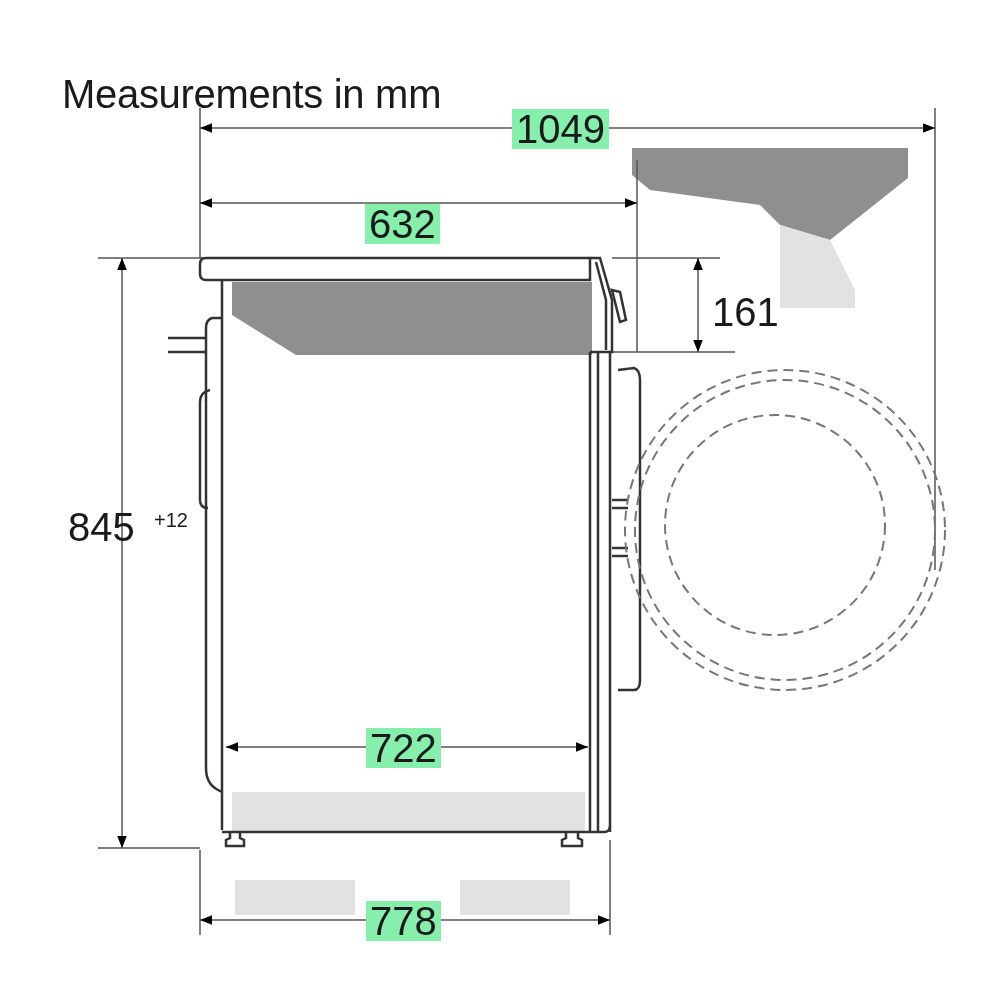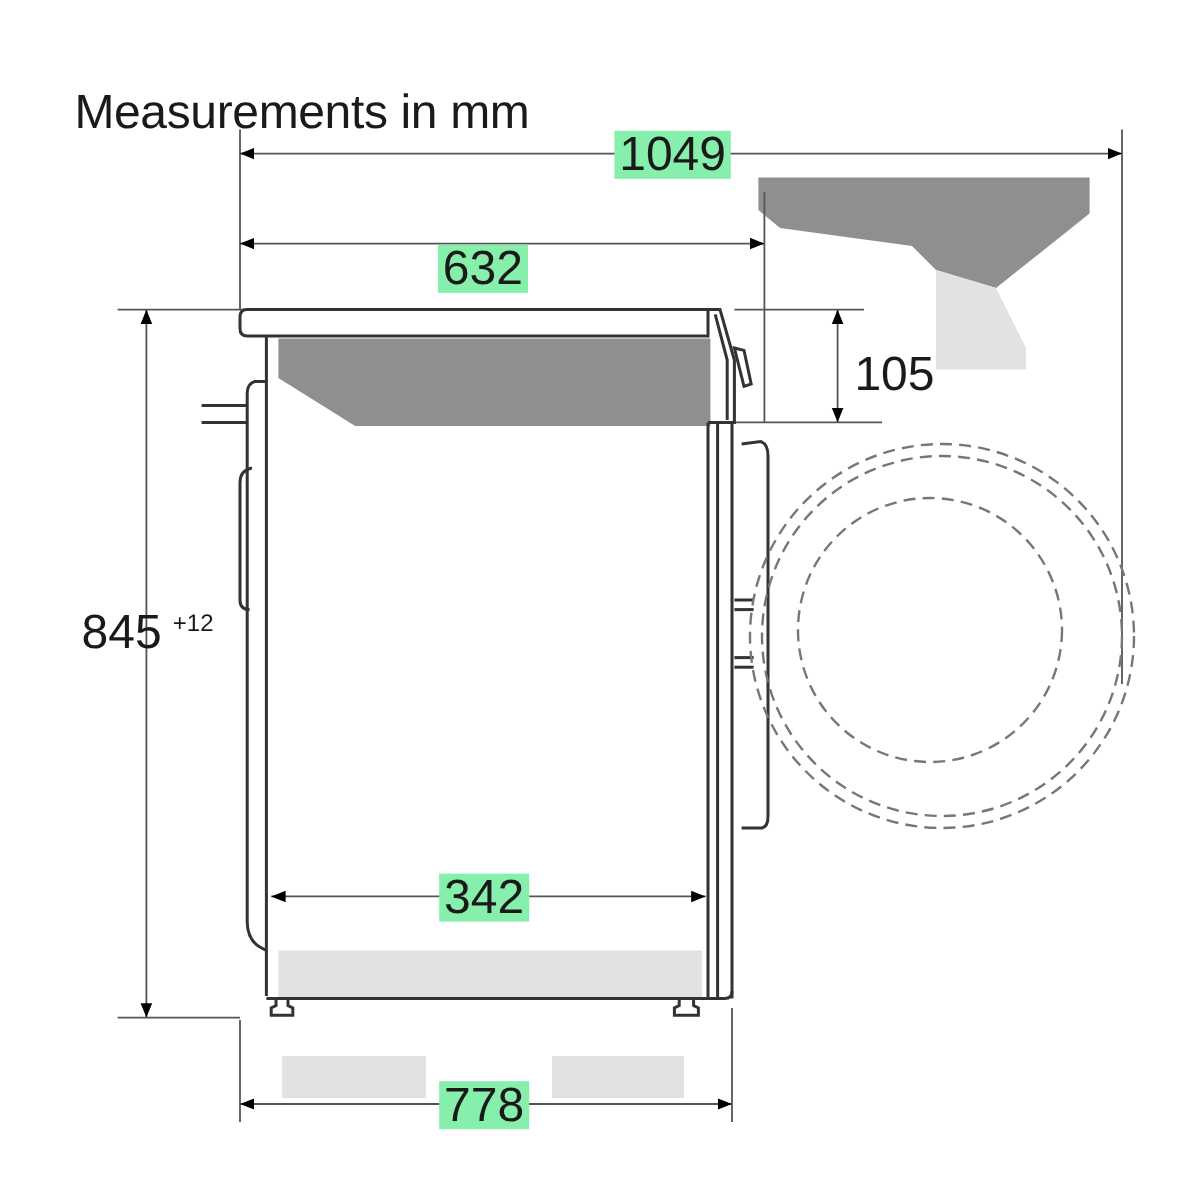--- a/index.html
+++ b/index.html
@@ -2,21 +2,21 @@
 <html><head>
   <meta charset="utf-8">
   <style>
     html, body { margin: 0; padding: 0; background: #ffffff; }
     body { width: 1000px; height: 1000px; position: relative; overflow: hidden;
            font-family: "Liberation Sans", sans-serif; }
     .title { position: absolute; left: 62px; top: 42px; font-size: 40px; color: #1a1a1a;
              letter-spacing: -0.3px; line-height: 1; margin-top: 32px; }
     .dim { position: absolute; font-size: 40px; color: #1a1a1a; background: #86efac;
            line-height: 1; padding: 0 4px; }
-    .sup { position: absolute; font-size: 20px; color: #1a1a1a; line-height: 1; }
+    .sup { position: absolute; font-size: 20px; color: #1a1a1a; line-height: 1; margin-left: 10px; }
     svg.drawing { position: absolute; left: 0; top: 0; }
   </style>
 </head>
 <body>
 
 <div class="title">Measurements in mm</div>
 
 <svg class="drawing" width="1000" height="1000" viewBox="0 0 1000 1000" xmlns="http://www.w3.org/2000/svg">
   <defs>
     <marker id="arr" viewBox="0 0 10 10" refX="10" refY="5" markerWidth="8" markerHeight="8" orient="auto-start-reverse">
@@ -91,17 +91,17 @@
 
   <g stroke="#777" stroke-width="2" fill="none" stroke-dasharray="10,6">
     <circle cx="785" cy="530" r="160"></circle>
     <circle cx="785" cy="530" r="150"></circle>
     <circle cx="775" cy="525" r="110"></circle>
   </g>
 </svg>
 
 <div class="dim" style="left:512px; top:109px;">1049</div>
 <div class="dim" style="left:365px; top:184px;margin-top:20px;">632</div>
-<div class="dim" style="left:708px; top:292px; background:transparent;">105</div>
+<div class="dim" style="left:708px; top:292px; background:transparent;">161</div>
 <div class="dim" style="left:64px; top:507px; background:transparent;">845</div>
 <div class="sup" style="left:144px; top:510px;">+12</div>
-<div class="dim" style="left:366px; top:728px;">342</div>
+<div class="dim" style="left:366px; top:728px;">722</div>
 <div class="dim" style="left:366px; top:901px;">778</div>
 
 </body></html>

